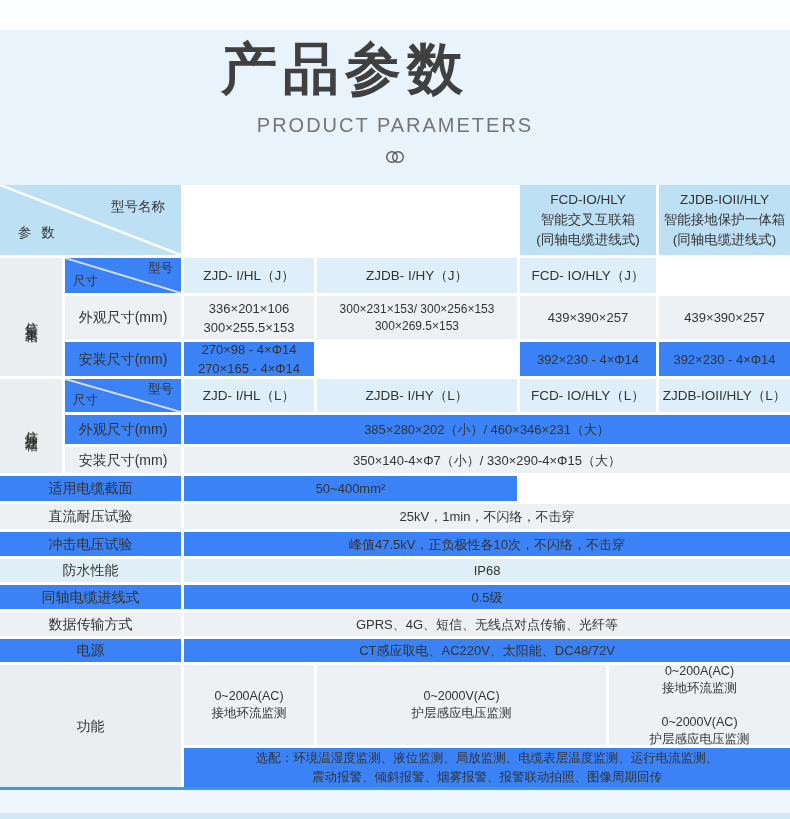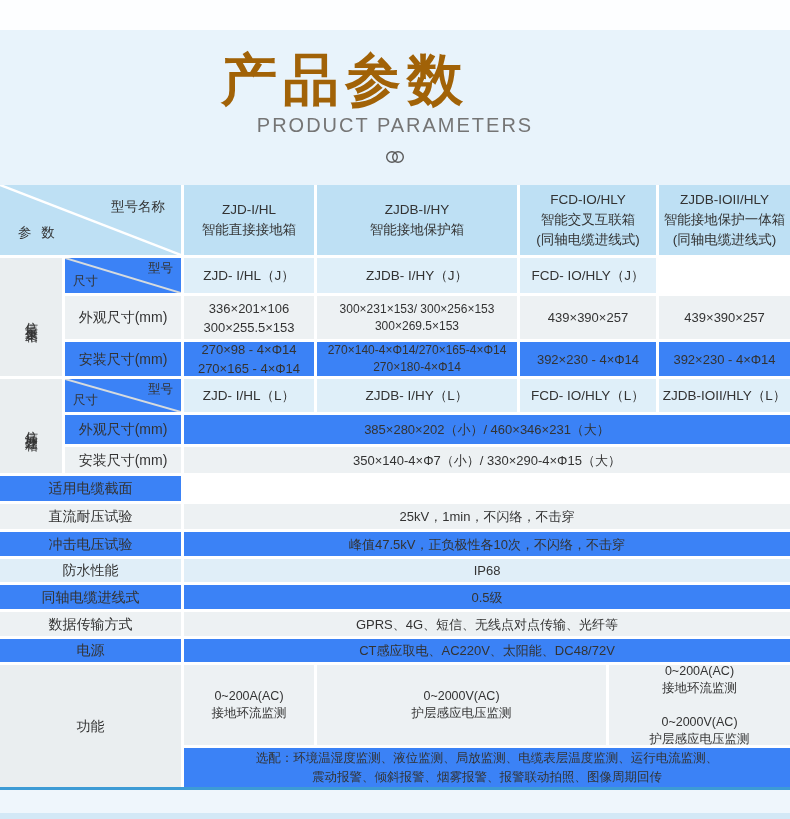--- a/index.html
+++ b/index.html
@@ -4,22 +4,22 @@
 <style>
   html,body{margin:0;padding:0;}
   body{
     width:790px;height:819px;position:relative;overflow:hidden;
     background:#E8F3FB;
     font-family:"Liberation Sans","DejaVu Sans",sans-serif;
     color:#333;
   }
   .top-strip{position:absolute;top:0;left:0;width:790px;height:30px;background:#FDFEFF;}
   .title{
-    position:absolute;top:43px;left:0;width:690px;text-align:center;
-    font-size:56px;font-weight:800;letter-spacing:6px;color:#a16207;
+    position:absolute;top:32px;left:0;width:690px;text-align:center;
+    font-size:56px;font-weight:800;letter-spacing:6px;color:#404040;
   }
   .subtitle{
     position:absolute;top:114px;left:0;width:790px;text-align:center;
     font-size:20px;font-weight:400;letter-spacing:2px;color:#757575;
   }
   .rings{position:absolute;top:149px;left:0;width:790px;text-align:center;}
   
   .tbl{
     position:absolute;top:185px;left:0;width:790px;height:602px;
     display:grid;
@@ -69,28 +69,20 @@
 
 <div class="tbl">
 
   <div class="c hdr" style="grid-area:1/1/2/3">
     <svg class="diag" viewBox="0 0 100 100" preserveAspectRatio="none">
       <line x1="0" y1="0" x2="100" y2="100" stroke="#FFFFFF" stroke-width="2.5" vector-effect="non-scaling-stroke"></line>
     </svg>
     <span class="corner-tr">型号名称</span>
     <span class="corner-bl">参 数</span>
   </div>
-  <div class="c hdr" style="grid-area:1/3/2/4">
-    <span>ZJD-I/HL</span>
-    <span>智能直接接地箱</span>
-  </div>
-  <div class="c hdr" style="grid-area:1/4/2/5">
-    <span>ZJDB-I/HY</span>
-    <span>智能接地保护箱</span>
-  </div>
   <div class="c hdr" style="grid-area:1/5/2/7">
     <span>FCD-IO/HLY</span>
     <span>智能交叉互联箱</span>
     <span>(同轴电缆进线式)</span>
   </div>
   <div class="c hdr" style="grid-area:1/7/2/8">
     <span>ZJDB-IOII/HLY</span>
     <span>智能接地保护一体箱</span>
     <span>(同轴电缆进线式)</span>
   </div>
@@ -113,22 +105,20 @@
   <div class="c gray" style="grid-area:3/3/4/4">336×201×106
 300×255.5×153</div>
   <div class="c gray sm" style="grid-area:3/4/4/5">300×231×153/ 300×256×153
 300×269.5×153</div>
   <div class="c gray" style="grid-area:3/5/4/7">439×390×257</div>
   <div class="c gray" style="grid-area:3/7/4/8">439×390×257</div>
 
   <div class="c white lbl" style="grid-area:4/2/5/3">安装尺寸(mm)</div>
   <div class="c white" style="grid-area:4/3/5/4">270×98 - 4×Φ14
 270×165 - 4×Φ14</div>
-  <div class="c white sm" style="grid-area:4/4/5/5">270×140-4×Φ14/270×165-4×Φ14
-270×180-4×Φ14</div>
   <div class="c white" style="grid-area:4/5/5/7">392×230 - 4×Φ14</div>
   <div class="c white" style="grid-area:4/7/5/8">392×230 - 4×Φ14</div>
 
   <div class="c sec" style="grid-area:5/1/8/2">
     <span class="vert">信号处理箱</span>
   </div>
   <div class="c white" style="grid-area:5/2/6/3">
     <svg class="diag" viewBox="0 0 100 100" preserveAspectRatio="none">
       <line x1="0" y1="0" x2="100" y2="100" stroke="#D6DBDE" stroke-width="2" vector-effect="non-scaling-stroke"></line>
     </svg>
@@ -140,20 +130,21 @@
   <div class="c blue" style="grid-area:5/5/6/7">FCD- IO/HLY（L）</div>
   <div class="c blue" style="grid-area:5/7/6/8">ZJDB-IOII/HLY（L）</div>
 
   <div class="c white lbl" style="grid-area:6/2/7/3">外观尺寸(mm)</div>
   <div class="c white" style="grid-area:6/3/7/8">385×280×202（小）/ 460×346×231（大）</div>
 
   <div class="c gray lbl" style="grid-area:7/2/8/3">安装尺寸(mm)</div>
   <div class="c gray" style="grid-area:7/3/8/8">350×140-4×Φ7（小）/ 330×290-4×Φ15（大）</div>
 
   <div class="c white lbl" style="grid-area:8/1/9/3">适用电缆截面</div>
+  <div class="c white" style="grid-area:8/3/9/5">50~400mm²</div>
 
   <div class="c gray lbl" style="grid-area:9/1/10/3">直流耐压试验</div>
   <div class="c gray" style="grid-area:9/3/10/8">25kV，1min，不闪络，不击穿</div>
 
   <div class="c white lbl" style="grid-area:10/1/11/3">冲击电压试验</div>
   <div class="c white" style="grid-area:10/3/11/8">峰值47.5kV，正负极性各10次，不闪络，不击穿</div>
 
   <div class="c hl lbl" style="grid-area:11/1/12/3">防水性能</div>
   <div class="c hl" style="grid-area:11/3/12/8">IP68</div>
 

